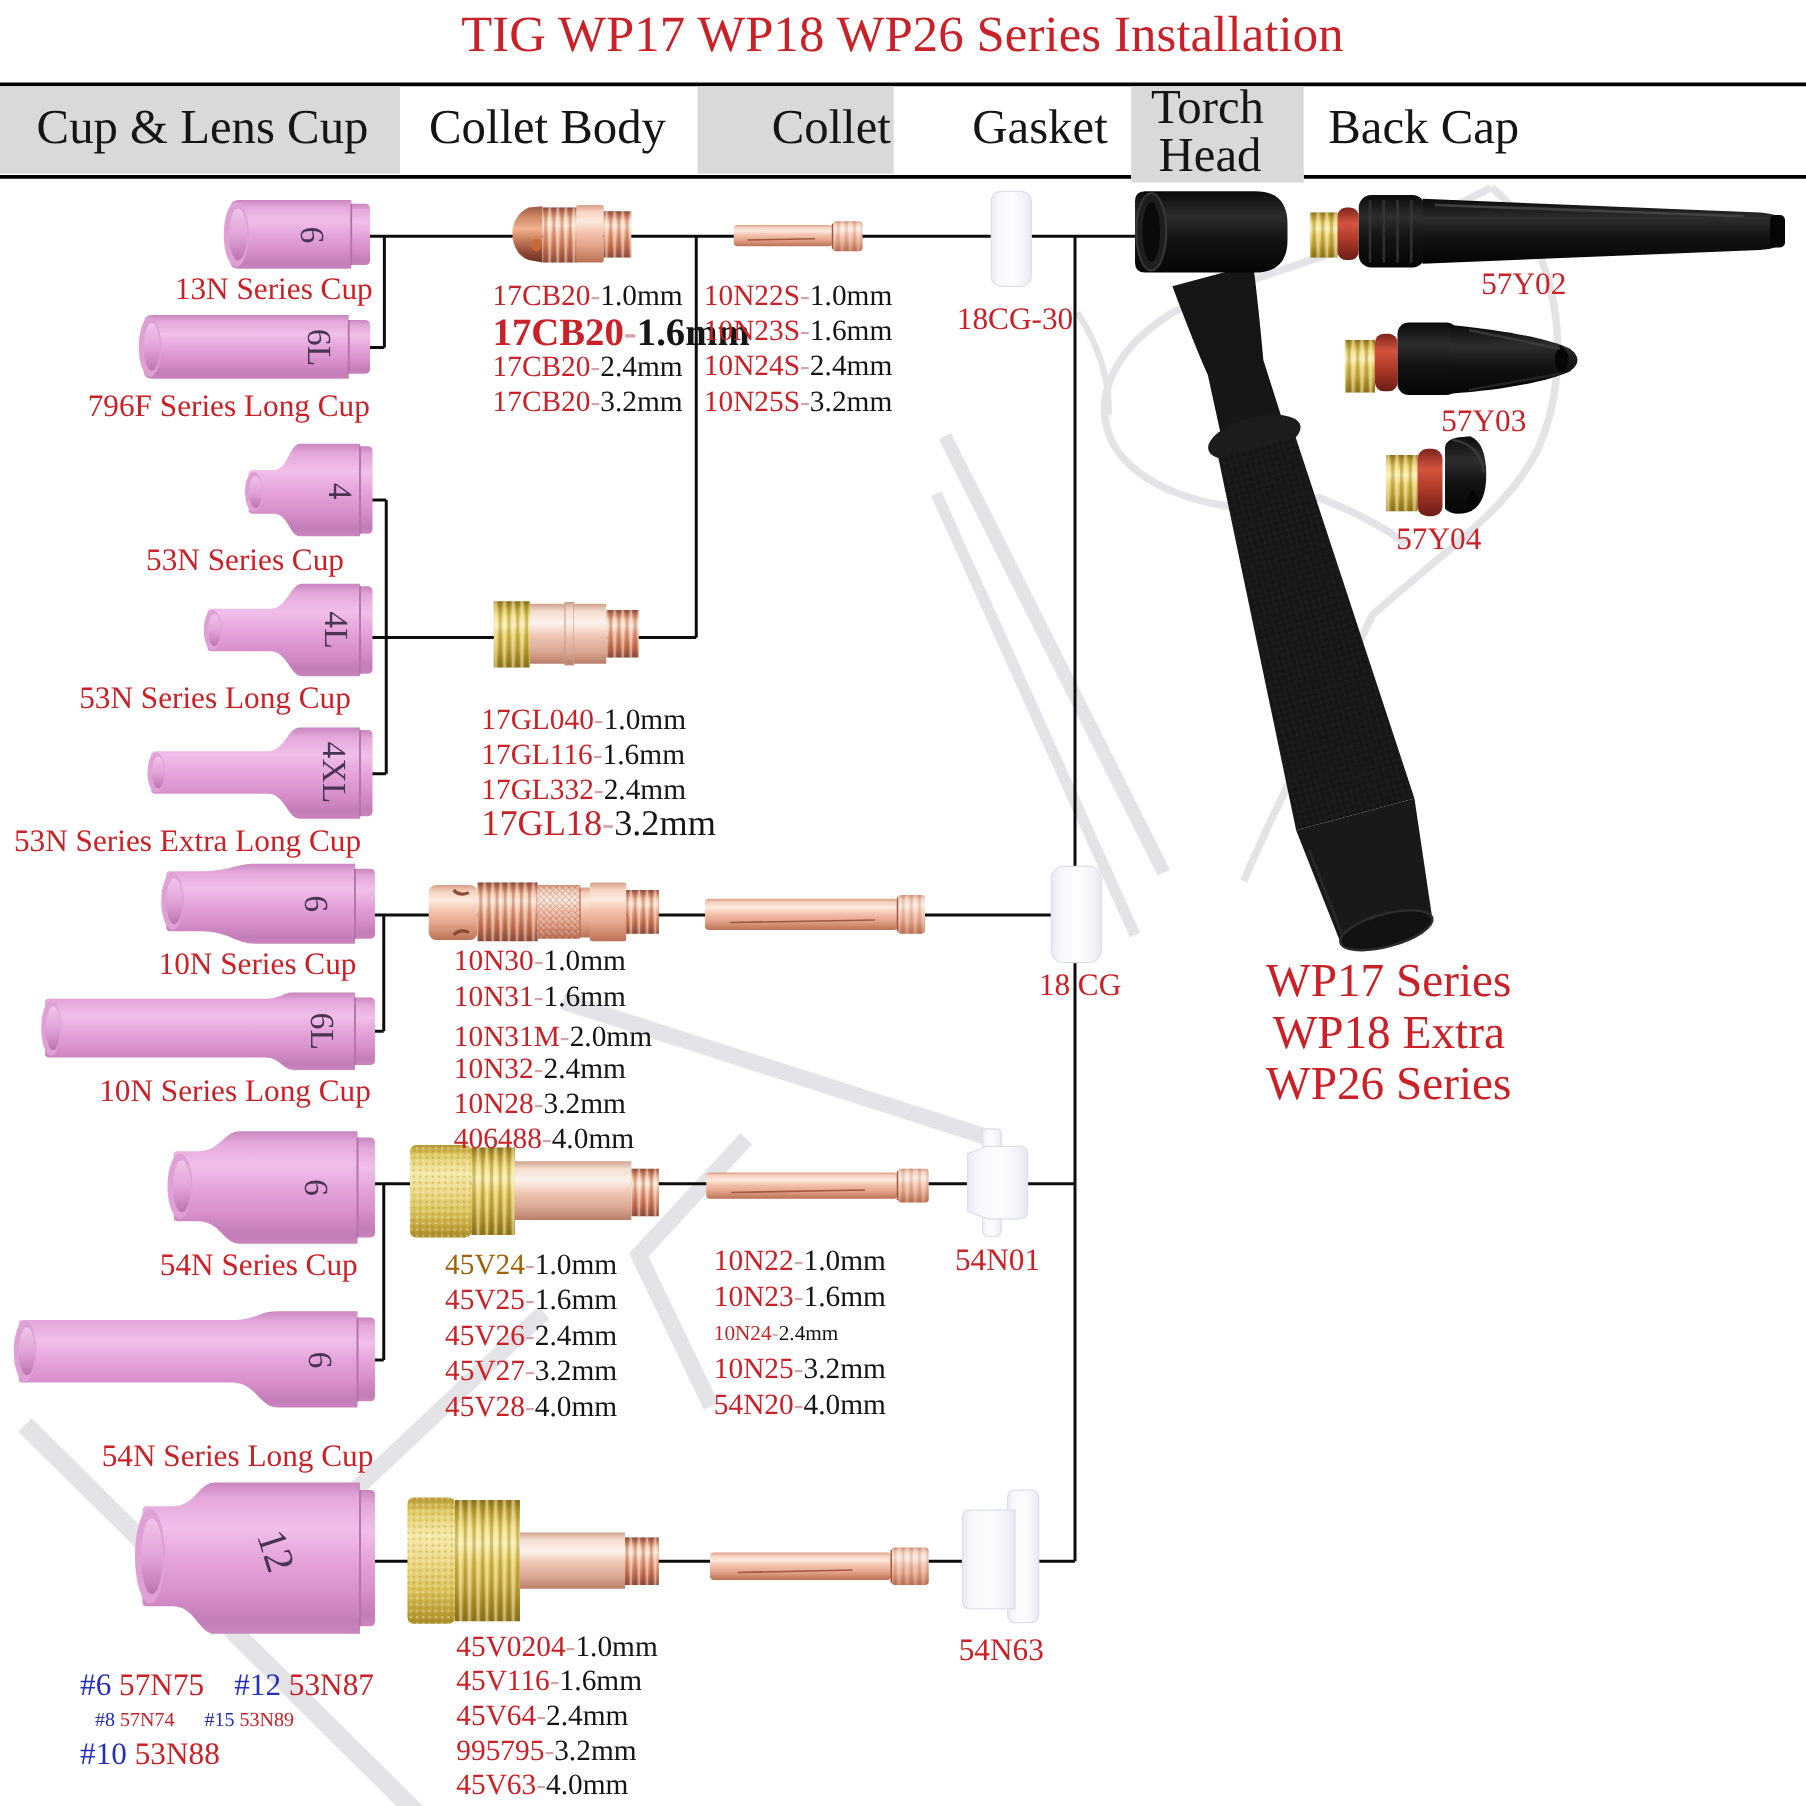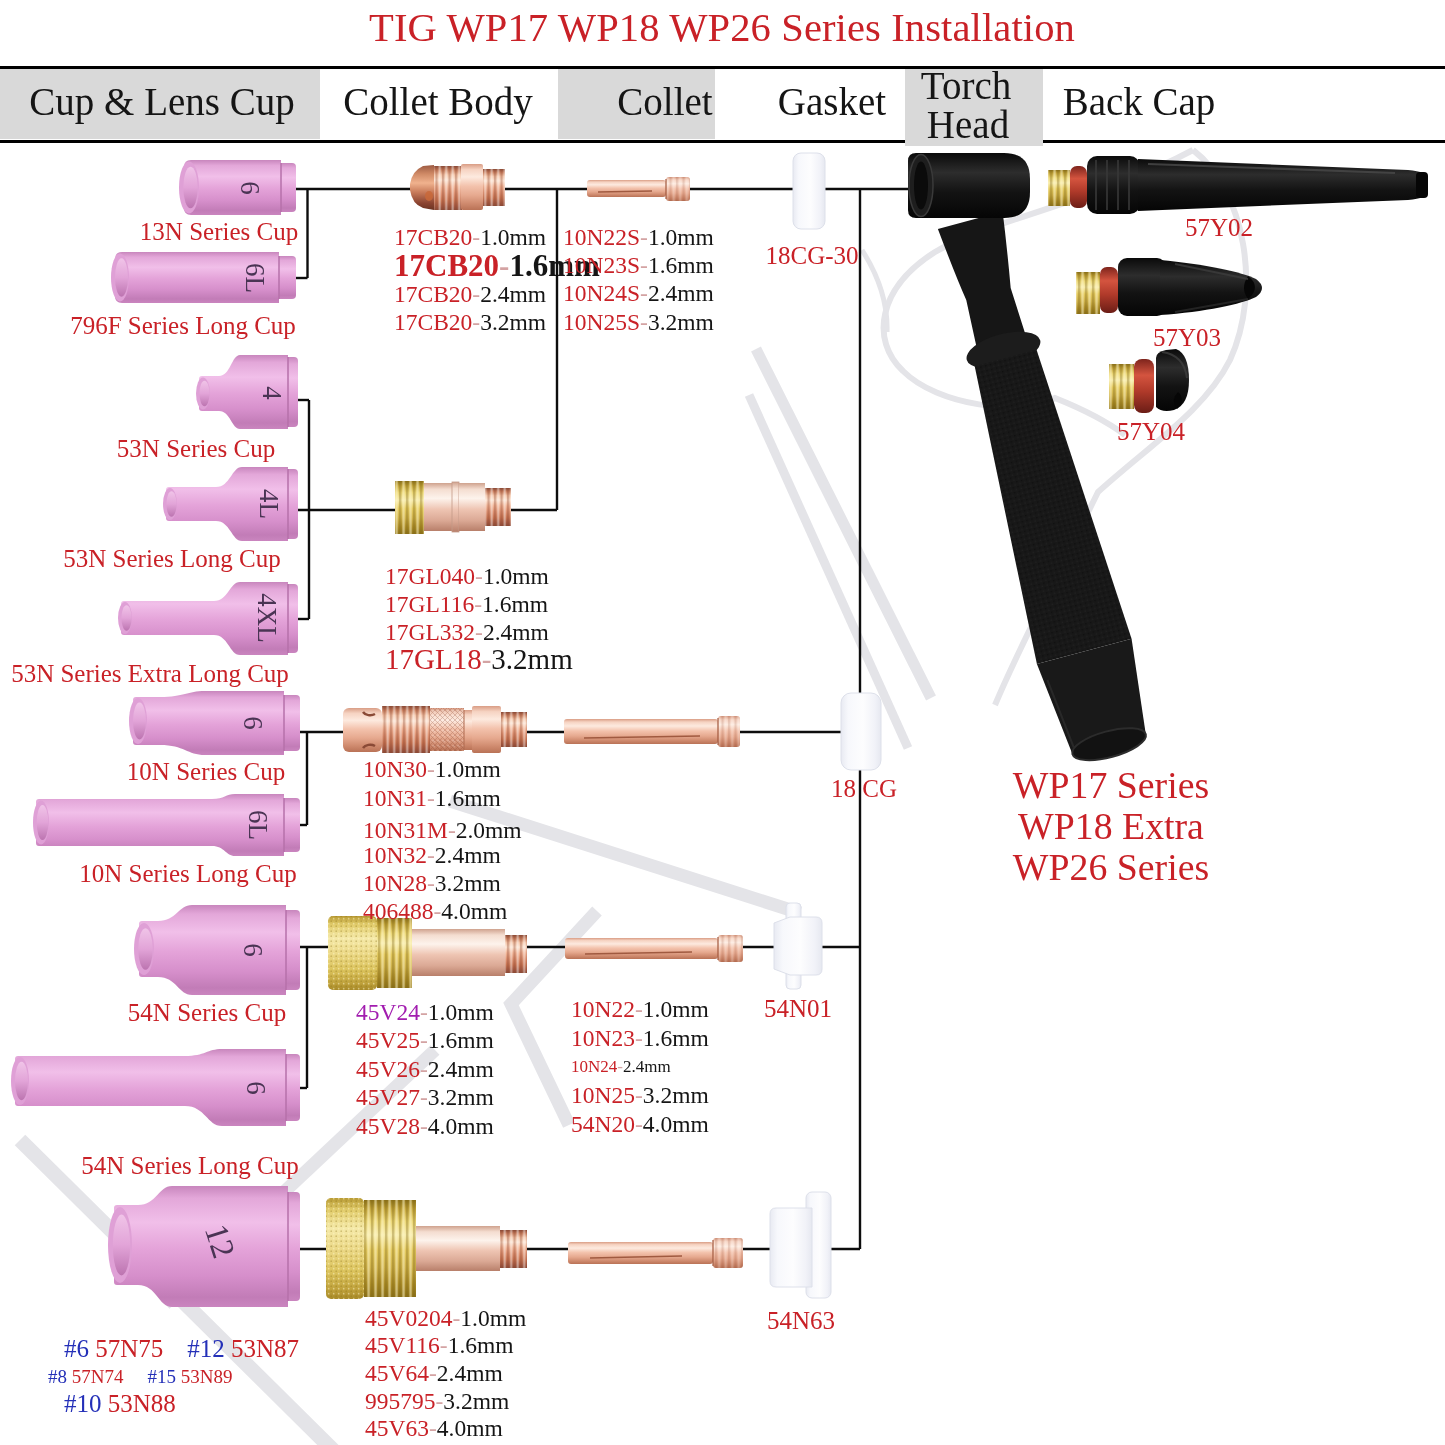--- a/index.html
+++ b/index.html
@@ -361,30 +361,30 @@
 <div style="position:absolute;left:385px;top:565.34px;font-size:23.5px;line-height:23.5px;white-space:nowrap;"><span style="color:#c92127">17GL040</span><span style="color:#d4a3a3">-</span><span style="color:#151515">1.0mm</span></div>
 <div style="position:absolute;left:385px;top:593.0400000000001px;font-size:23.5px;line-height:23.5px;white-space:nowrap;"><span style="color:#c92127">17GL116</span><span style="color:#d4a3a3">-</span><span style="color:#151515">1.6mm</span></div>
 <div style="position:absolute;left:385px;top:620.74px;font-size:23.5px;line-height:23.5px;white-space:nowrap;"><span style="color:#c92127">17GL332</span><span style="color:#d4a3a3">-</span><span style="color:#151515">2.4mm</span></div>
 <div style="position:absolute;left:385px;top:648.44px;font-size:29px;line-height:23.5px;white-space:nowrap;"><span style="color:#c92127">17GL18</span><span style="color:#d4a3a3">-</span><span style="color:#151515">3.2mm</span></div>
 <div style="position:absolute;left:363px;top:758.34px;font-size:23.5px;line-height:23.5px;white-space:nowrap;"><span style="color:#c92127">10N30</span><span style="color:#d4a3a3">-</span><span style="color:#151515">1.0mm</span></div>
 <div style="position:absolute;left:363px;top:786.74px;font-size:23.5px;line-height:23.5px;white-space:nowrap;"><span style="color:#c92127">10N31</span><span style="color:#d4a3a3">-</span><span style="color:#151515">1.6mm</span></div>
 <div style="position:absolute;left:363px;top:819px;font-size:23.5px;line-height:23.5px;white-space:nowrap;font-family:Liberation Serif, serif;"><span style="color:#c92127">10N31M</span><span style="color:#d4a3a3">-</span><span style="color:#151515">2.0mm</span></div>
 <div style="position:absolute;left:363px;top:843.5400000000001px;font-size:23.5px;line-height:23.5px;white-space:nowrap;"><span style="color:#c92127">10N32</span><span style="color:#d4a3a3">-</span><span style="color:#151515">2.4mm</span></div>
 <div style="position:absolute;left:363px;top:871.94px;font-size:23.5px;line-height:23.5px;white-space:nowrap;"><span style="color:#c92127">10N28</span><span style="color:#d4a3a3">-</span><span style="color:#151515">3.2mm</span></div>
 <div style="position:absolute;left:363px;top:900.34px;font-size:23.5px;line-height:23.5px;white-space:nowrap;"><span style="color:#c92127">406488</span><span style="color:#d4a3a3">-</span><span style="color:#151515">4.0mm</span></div>
-<div style="position:absolute;left:356px;top:1000.84px;font-size:23.5px;line-height:23.5px;white-space:nowrap;"><span style="color:#a21caf">45V24</span><span style="color:#d4a3a3">-</span><span style="color:#151515">1.0mm</span></div>
+<div style="position:absolute;left:356px;top:1000.84px;font-size:23.5px;line-height:23.5px;white-space:nowrap;"><span style="color:#a16207">45V24</span><span style="color:#d4a3a3">-</span><span style="color:#151515">1.0mm</span></div>
 <div style="position:absolute;left:356px;top:1029.34px;font-size:23.5px;line-height:23.5px;white-space:nowrap;"><span style="color:#c92127">45V25</span><span style="color:#d4a3a3">-</span><span style="color:#151515">1.6mm</span></div>
 <div style="position:absolute;left:356px;top:1057.84px;font-size:23.5px;line-height:23.5px;white-space:nowrap;"><span style="color:#c92127">45V26</span><span style="color:#d4a3a3">-</span><span style="color:#151515">2.4mm</span></div>
 <div style="position:absolute;left:356px;top:1086.34px;font-size:23.5px;line-height:23.5px;white-space:nowrap;"><span style="color:#c92127">45V27</span><span style="color:#d4a3a3">-</span><span style="color:#151515">3.2mm</span></div>
 <div style="position:absolute;left:356px;top:1114.84px;font-size:23.5px;line-height:23.5px;white-space:nowrap;"><span style="color:#c92127">45V28</span><span style="color:#d4a3a3">-</span><span style="color:#151515">4.0mm</span></div>
 <div style="position:absolute;left:571px;top:997.84px;font-size:23.5px;line-height:23.5px;white-space:nowrap;"><span style="color:#c92127">10N22</span><span style="color:#d4a3a3">-</span><span style="color:#151515">1.0mm</span></div>
 <div style="position:absolute;left:571px;top:1026.54px;font-size:23.5px;line-height:23.5px;white-space:nowrap;"><span style="color:#c92127">10N23</span><span style="color:#d4a3a3">-</span><span style="color:#151515">1.6mm</span></div>
 <div style="position:absolute;left:571px;top:1055.24px;font-size:17px;line-height:23.5px;white-space:nowrap;"><span style="color:#c92127">10N24</span><span style="color:#d4a3a3">-</span><span style="color:#151515">2.4mm</span></div>
 <div style="position:absolute;left:571px;top:1083.9399999999998px;font-size:23.5px;line-height:23.5px;white-space:nowrap;"><span style="color:#c92127">10N25</span><span style="color:#d4a3a3">-</span><span style="color:#151515">3.2mm</span></div>
 <div style="position:absolute;left:571px;top:1112.6399999999999px;font-size:23.5px;line-height:23.5px;white-space:nowrap;"><span style="color:#c92127">54N20</span><span style="color:#d4a3a3">-</span><span style="color:#151515">4.0mm</span></div>
 <div style="position:absolute;left:365px;top:1306.84px;font-size:23.5px;line-height:23.5px;white-space:nowrap;"><span style="color:#c92127">45V0204</span><span style="color:#d4a3a3">-</span><span style="color:#151515">1.0mm</span></div>
 <div style="position:absolute;left:365px;top:1334.4399999999998px;font-size:23.5px;line-height:23.5px;white-space:nowrap;"><span style="color:#c92127">45V116</span><span style="color:#d4a3a3">-</span><span style="color:#151515">1.6mm</span></div>
 <div style="position:absolute;left:365px;top:1362.04px;font-size:23.5px;line-height:23.5px;white-space:nowrap;"><span style="color:#c92127">45V64</span><span style="color:#d4a3a3">-</span><span style="color:#151515">2.4mm</span></div>
 <div style="position:absolute;left:365px;top:1389.6399999999999px;font-size:23.5px;line-height:23.5px;white-space:nowrap;"><span style="color:#c92127">995795</span><span style="color:#d4a3a3">-</span><span style="color:#151515">3.2mm</span></div>
 <div style="position:absolute;left:365px;top:1417.24px;font-size:23.5px;line-height:23.5px;white-space:nowrap;"><span style="color:#c92127">45V63</span><span style="color:#d4a3a3">-</span><span style="color:#151515">4.0mm</span></div>
 <div style="position:absolute;left:64px;top:1336.0px;font-size:25px;line-height:25px;white-space:nowrap;"><span style="color:#2430b8">#6</span> <span style="color:#c92127">57N75</span><span style="display:inline-block;width:24px;"></span><span style="color:#2430b8">#12</span> <span style="color:#c92127">53N87</span></div>
-<div style="position:absolute;left:48px;top:1364.0px;font-size:19px;line-height:25px;white-space:nowrap;"><span style="color:#2430b8">#8</span> <span style="color:#c92127">57N74</span><span style="display:inline-block;width:24px;"></span><span style="color:#2430b8">#15</span> <span style="color:#c92127">53N89</span></div>
+<div style="position:absolute;left:76px;top:1364.0px;font-size:16px;line-height:25px;white-space:nowrap;"><span style="color:#2430b8">#8</span> <span style="color:#c92127">57N74</span><span style="display:inline-block;width:24px;"></span><span style="color:#2430b8">#15</span> <span style="color:#c92127">53N89</span></div>
 <div style="position:absolute;left:64px;top:1391.0px;font-size:25px;line-height:25px;white-space:nowrap;"><span style="color:#2430b8">#10</span> <span style="color:#c92127">53N88</span></div>
 
 </body></html>

